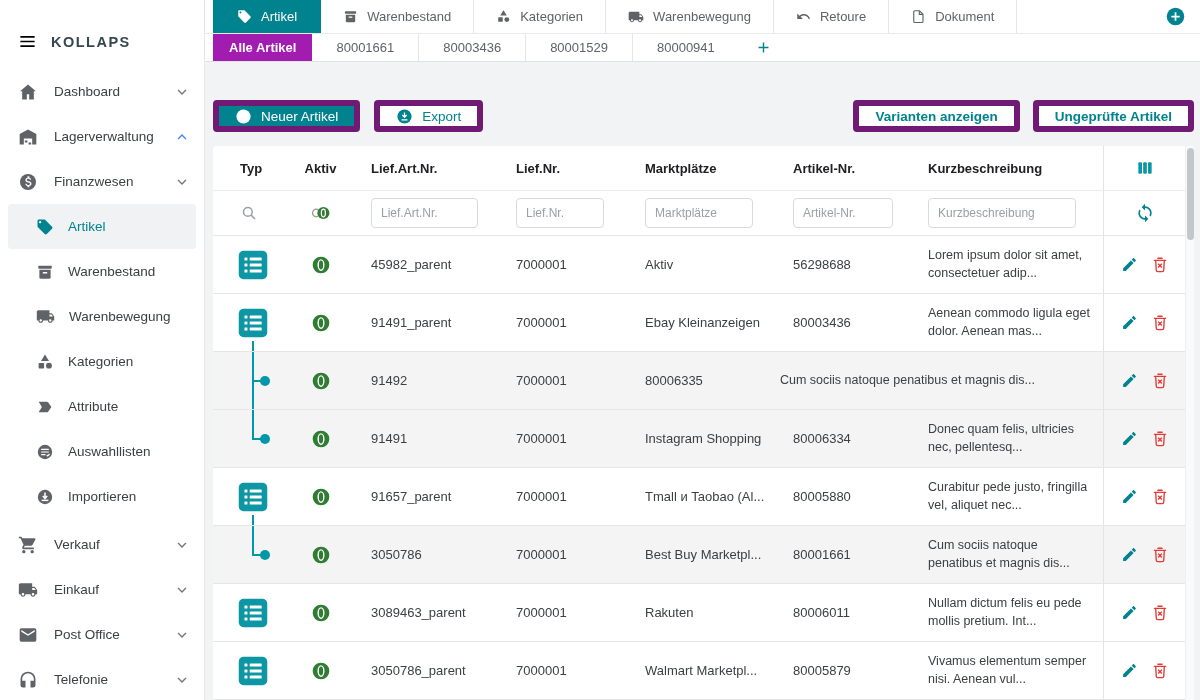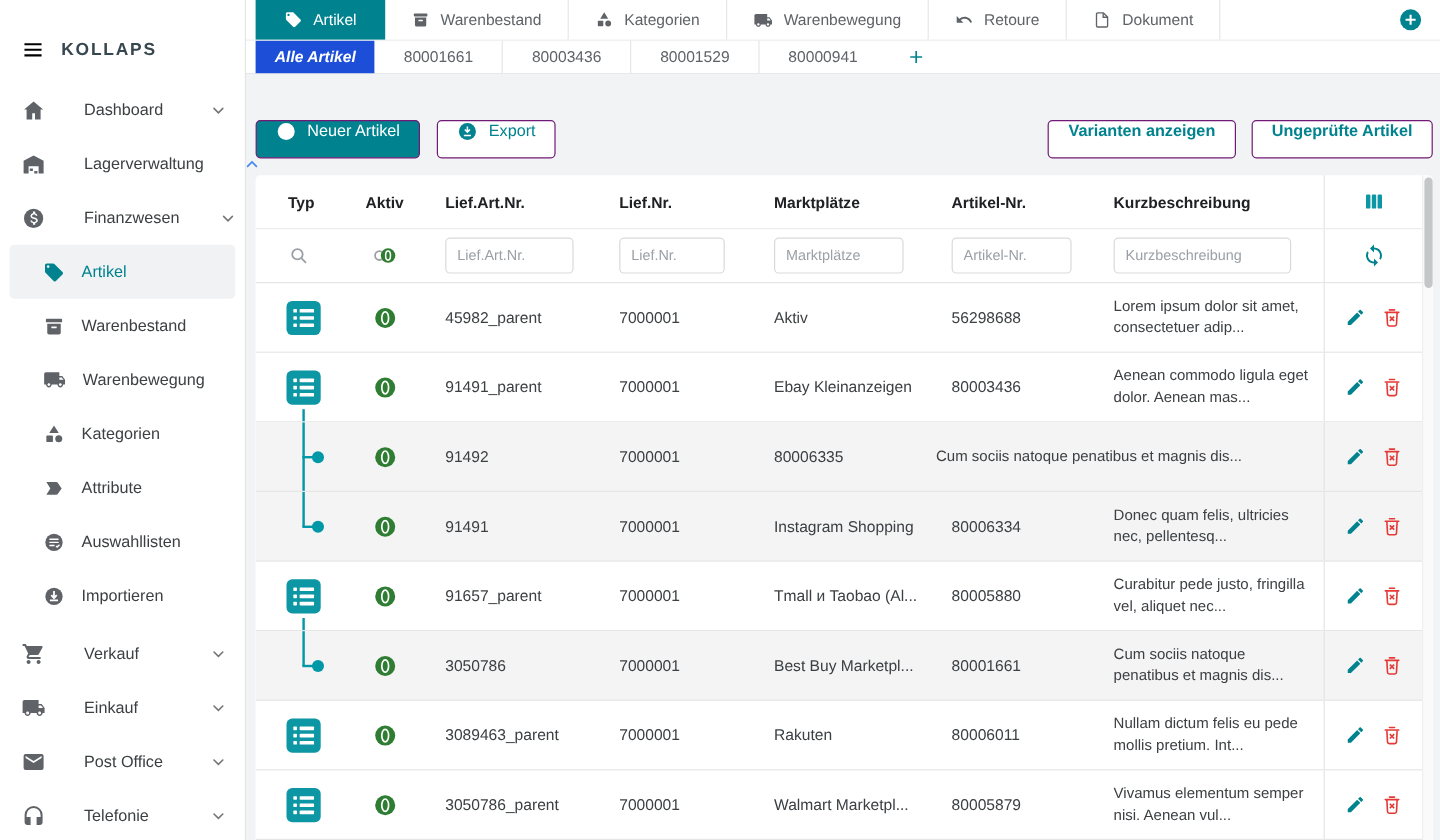--- a/index.html
+++ b/index.html
@@ -4,21 +4,21 @@
 <style>
   * { margin:0; padding:0; box-sizing:border-box; }
   html,body { width:1200px; height:700px; overflow:hidden; background:#fff;
     font-family:"Liberation Sans", sans-serif; color:#3c4043; }
   .app { display:flex; width:1200px; height:700px; }
 
   
   .sidebar { width:205px; height:700px; background:#fff; border-right:1px solid #e4e6e8; flex:0 0 205px; }
   .brand { display:flex; align-items:center; gap:14px; padding:32px 0 18px 18px; }
   .brand-text { font-size:14.5px; font-weight:bold; letter-spacing:1.5px; color:#37474f; }
-  .nav-item { display:flex; align-items:center; gap:32px; height:45px; padding:0 14px 0 18px; cursor:pointer; color:#5f6368; }
+  .nav-item { display:flex; align-items:center; gap:16px; height:45px; padding:0 14px 0 18px; cursor:pointer; color:#5f6368; }
   .nav-item .lbl { font-size:13.5px; color:#3c4043; flex:1; }
   .nav-item .chev { color:#757575; }
   .nav-item .chev.up { transform:rotate(180deg); color:#4285f4; }
   .subnav { }
   .sub-item { display:flex; align-items:center; gap:14px; height:45px; margin:0 8px; padding:0 0 0 28px; border-radius:4px; cursor:pointer; color:#5f6368; }
   .sub-item .lbl { font-size:13.5px; color:#3c4043; }
   .sub-item.active { background:#f0f2f3; color:#00838f; }
   .sub-item.active .lbl { color:#00838f; }
   .ic { display:inline-flex; flex:0 0 auto; }
   .ic svg { display:block; }
@@ -28,26 +28,26 @@
   .tabbar1 { height:34px; background:#fff; border-bottom:1px solid #e8eaed; display:flex; align-items:stretch; padding-left:8px; }
   .tab1 { display:flex; align-items:center; gap:9px; padding:0 22px; font-size:13px; color:#5f6368; border-right:1px solid #e4e6e8; cursor:pointer; white-space:nowrap; }
   .tab1 .t-ic { color:#5f6368; }
   .tab1.active { background:#00838f; color:#fff; border-right:none; padding:0 24px; }
   .tab1.active .t-ic { color:#fff; }
   .tabbar1 .spacer { flex:1; border:none; }
   .add-circle { display:flex; align-items:center; padding:0 14px; color:#00838f; cursor:pointer; }
 
   .tabbar2 { height:28px; background:#fff; border-bottom:1px solid #e0e3e6; display:flex; align-items:stretch; padding-left:8px; }
   .tab2 { display:flex; align-items:center; padding:0 24px; font-size:13px; color:#5f6368; border-right:1px solid #e4e6e8; cursor:pointer; white-space:nowrap; }
-  .tab2.active { background:#1d4ed8; color:#fff; font-weight:bold; border-right:none; padding:0 16px;font-style:italic; }
+  .tab2.active { background:#a21caf; color:#fff; font-weight:bold; border-right:none; padding:0 16px; }
   .tab2-add { display:flex; align-items:center; padding:0 16px; color:#00838f; cursor:pointer; }
 
   .content { flex:1; background:#f1f3f4; padding:0 6px 0 8px; display:flex; flex-direction:column; min-height:0; }
   .toolbar { display:flex; align-items:center; margin:38px 0 14px 0; }
-  .btn { display:inline-flex; align-items:flex-start; gap:9px; height:32px; padding:0 16px; border-radius:4px; font-size:13.5px; font-weight:500; cursor:pointer; border:1px solid #701a75; background:#fff; color:#00838f; }
+  .btn { display:inline-flex; align-items:center; gap:9px; height:32px; padding:0 16px; border-radius:4px; font-size:13.5px; font-weight:500; cursor:pointer; border:6px solid #701a75; background:#fff; color:#00838f; }
   .btn.primary { background:#00838f; color:#fff; }
   .btn + .btn { margin-left:14px; }
   .toolbar .spacer { flex:1; }
   .btn.ghost { font-weight:700; }
   .btn.ghost + .btn.ghost { margin-left:13px; }
 
   
   .card { position:relative; flex:1; background:#fff; border-radius:4px 4px 0 0; padding-right:9px; overflow:hidden; display:flex; flex-direction:column; }
   .thead, .tfilter, .trow { display:flex; align-items:center;justify-content:center; }
   .thead { height:45px; border-bottom:1px solid #ececec; }

